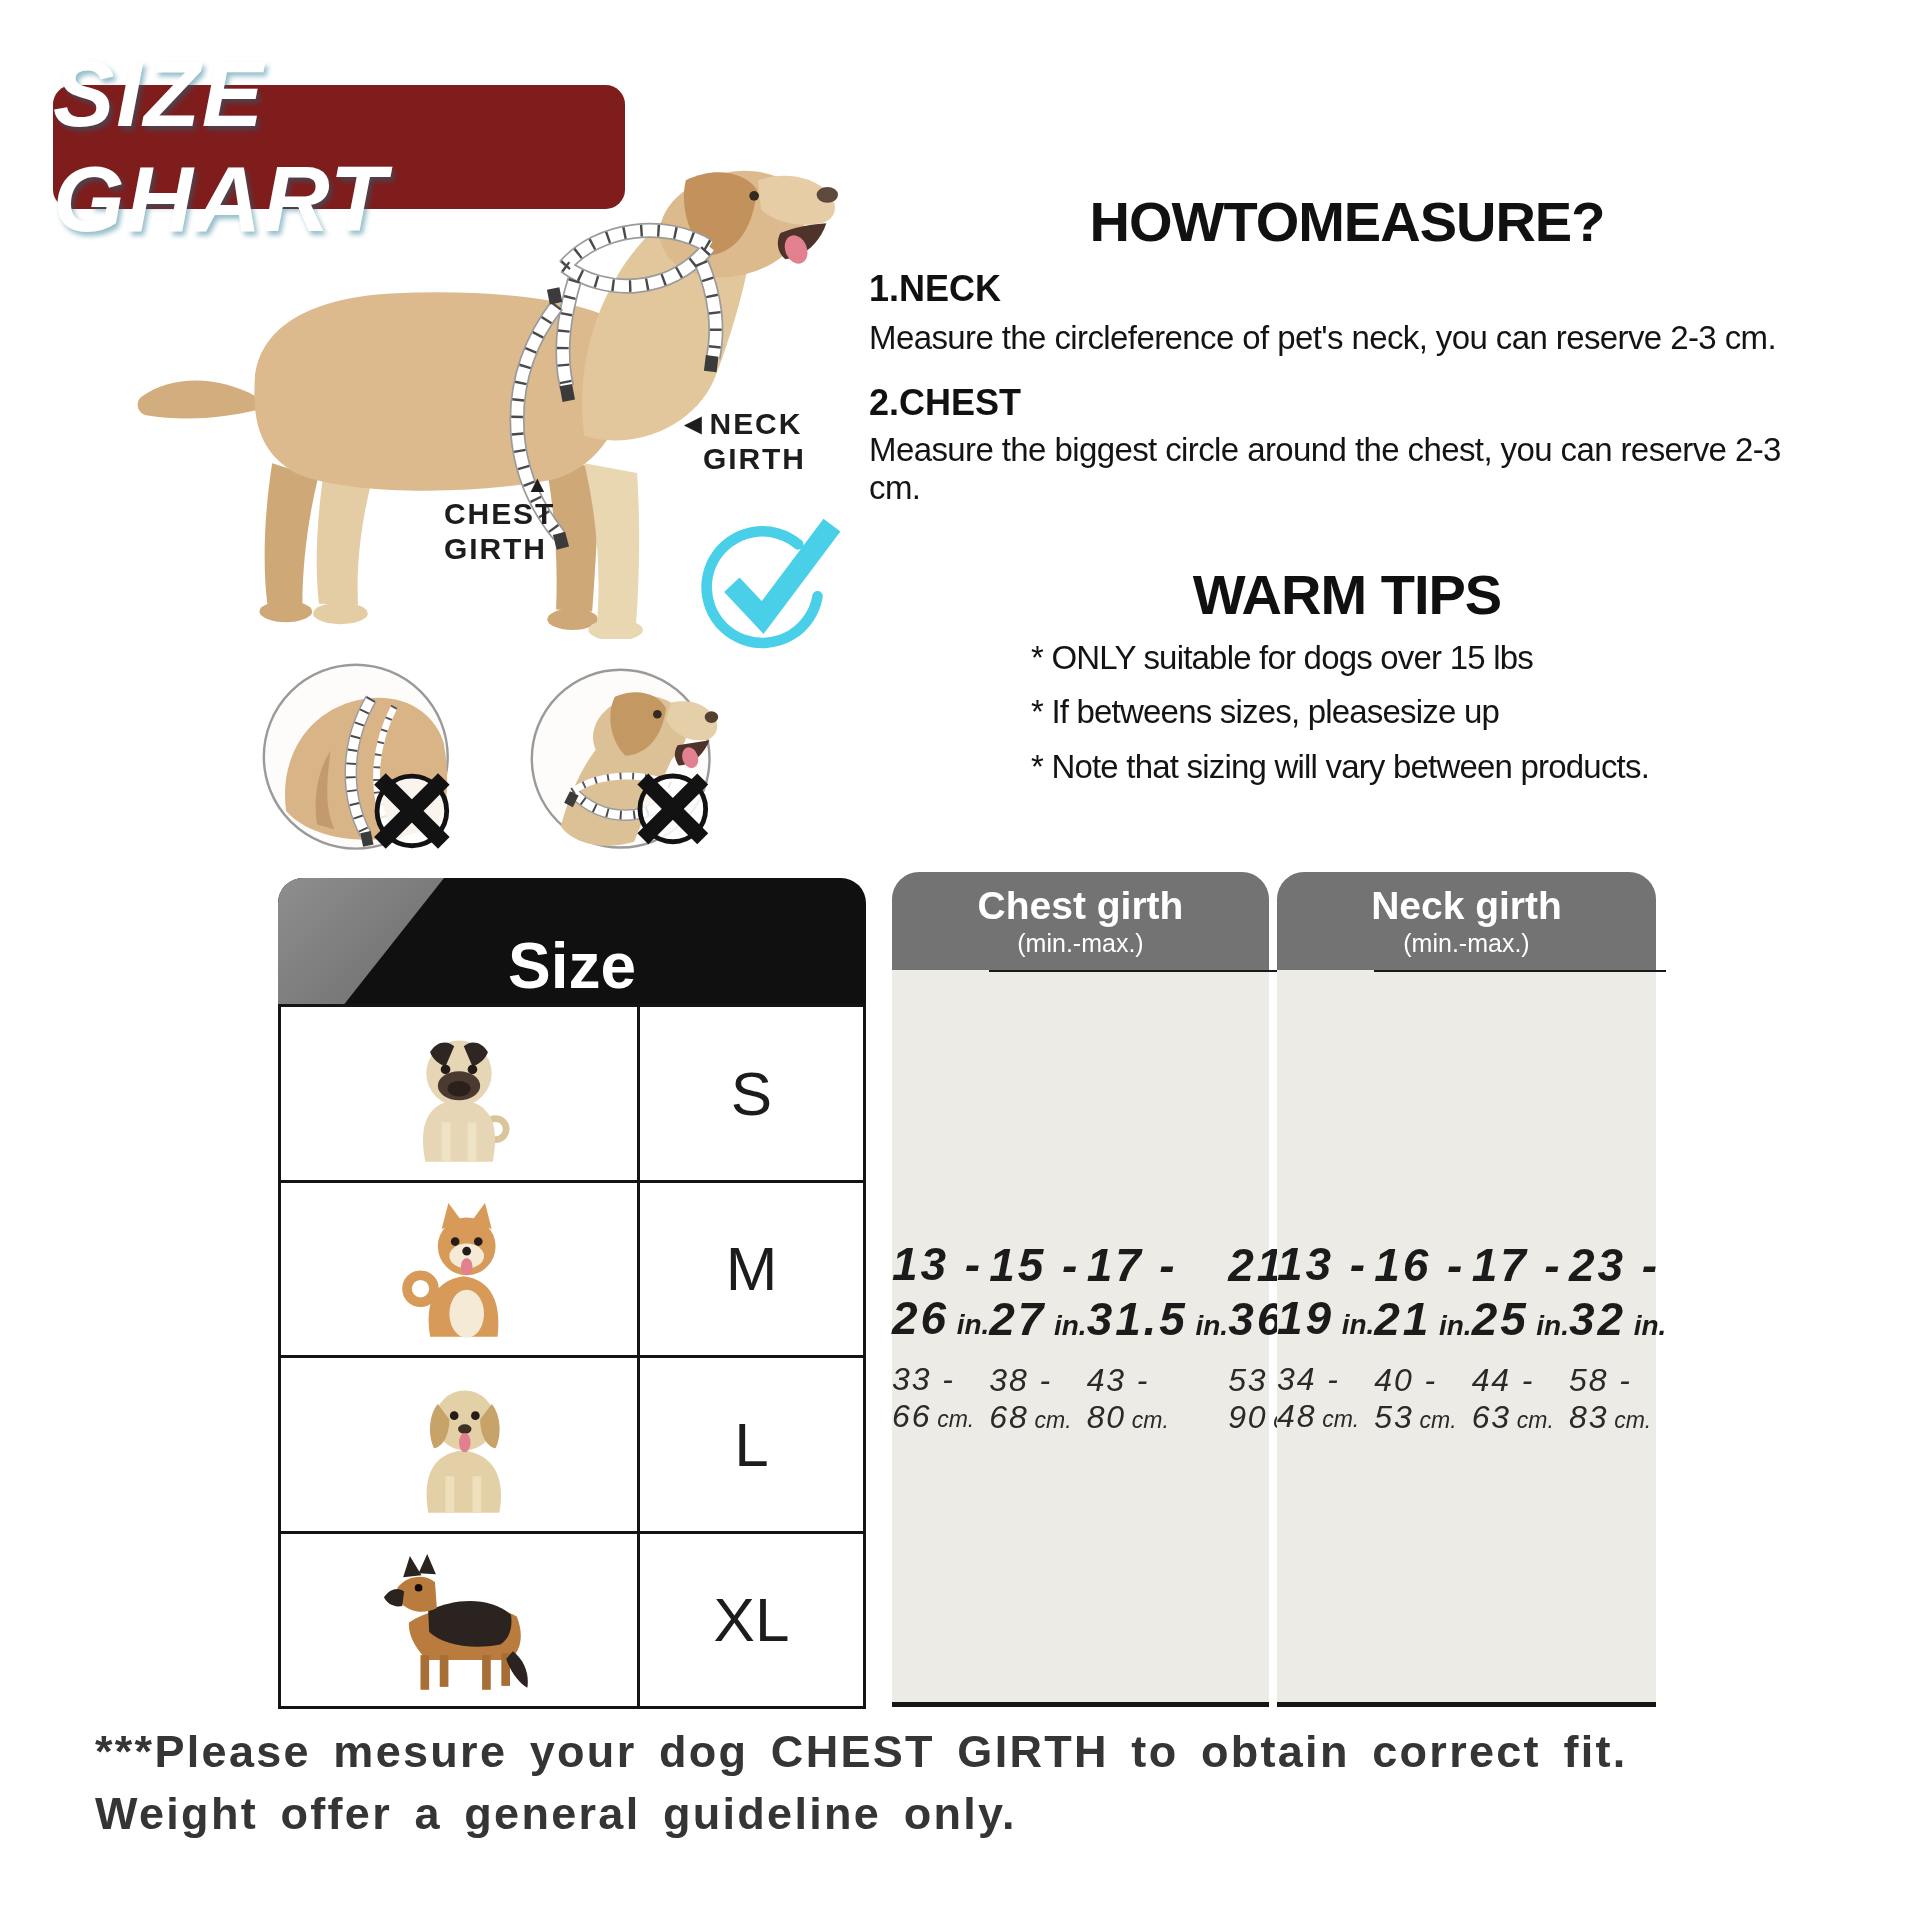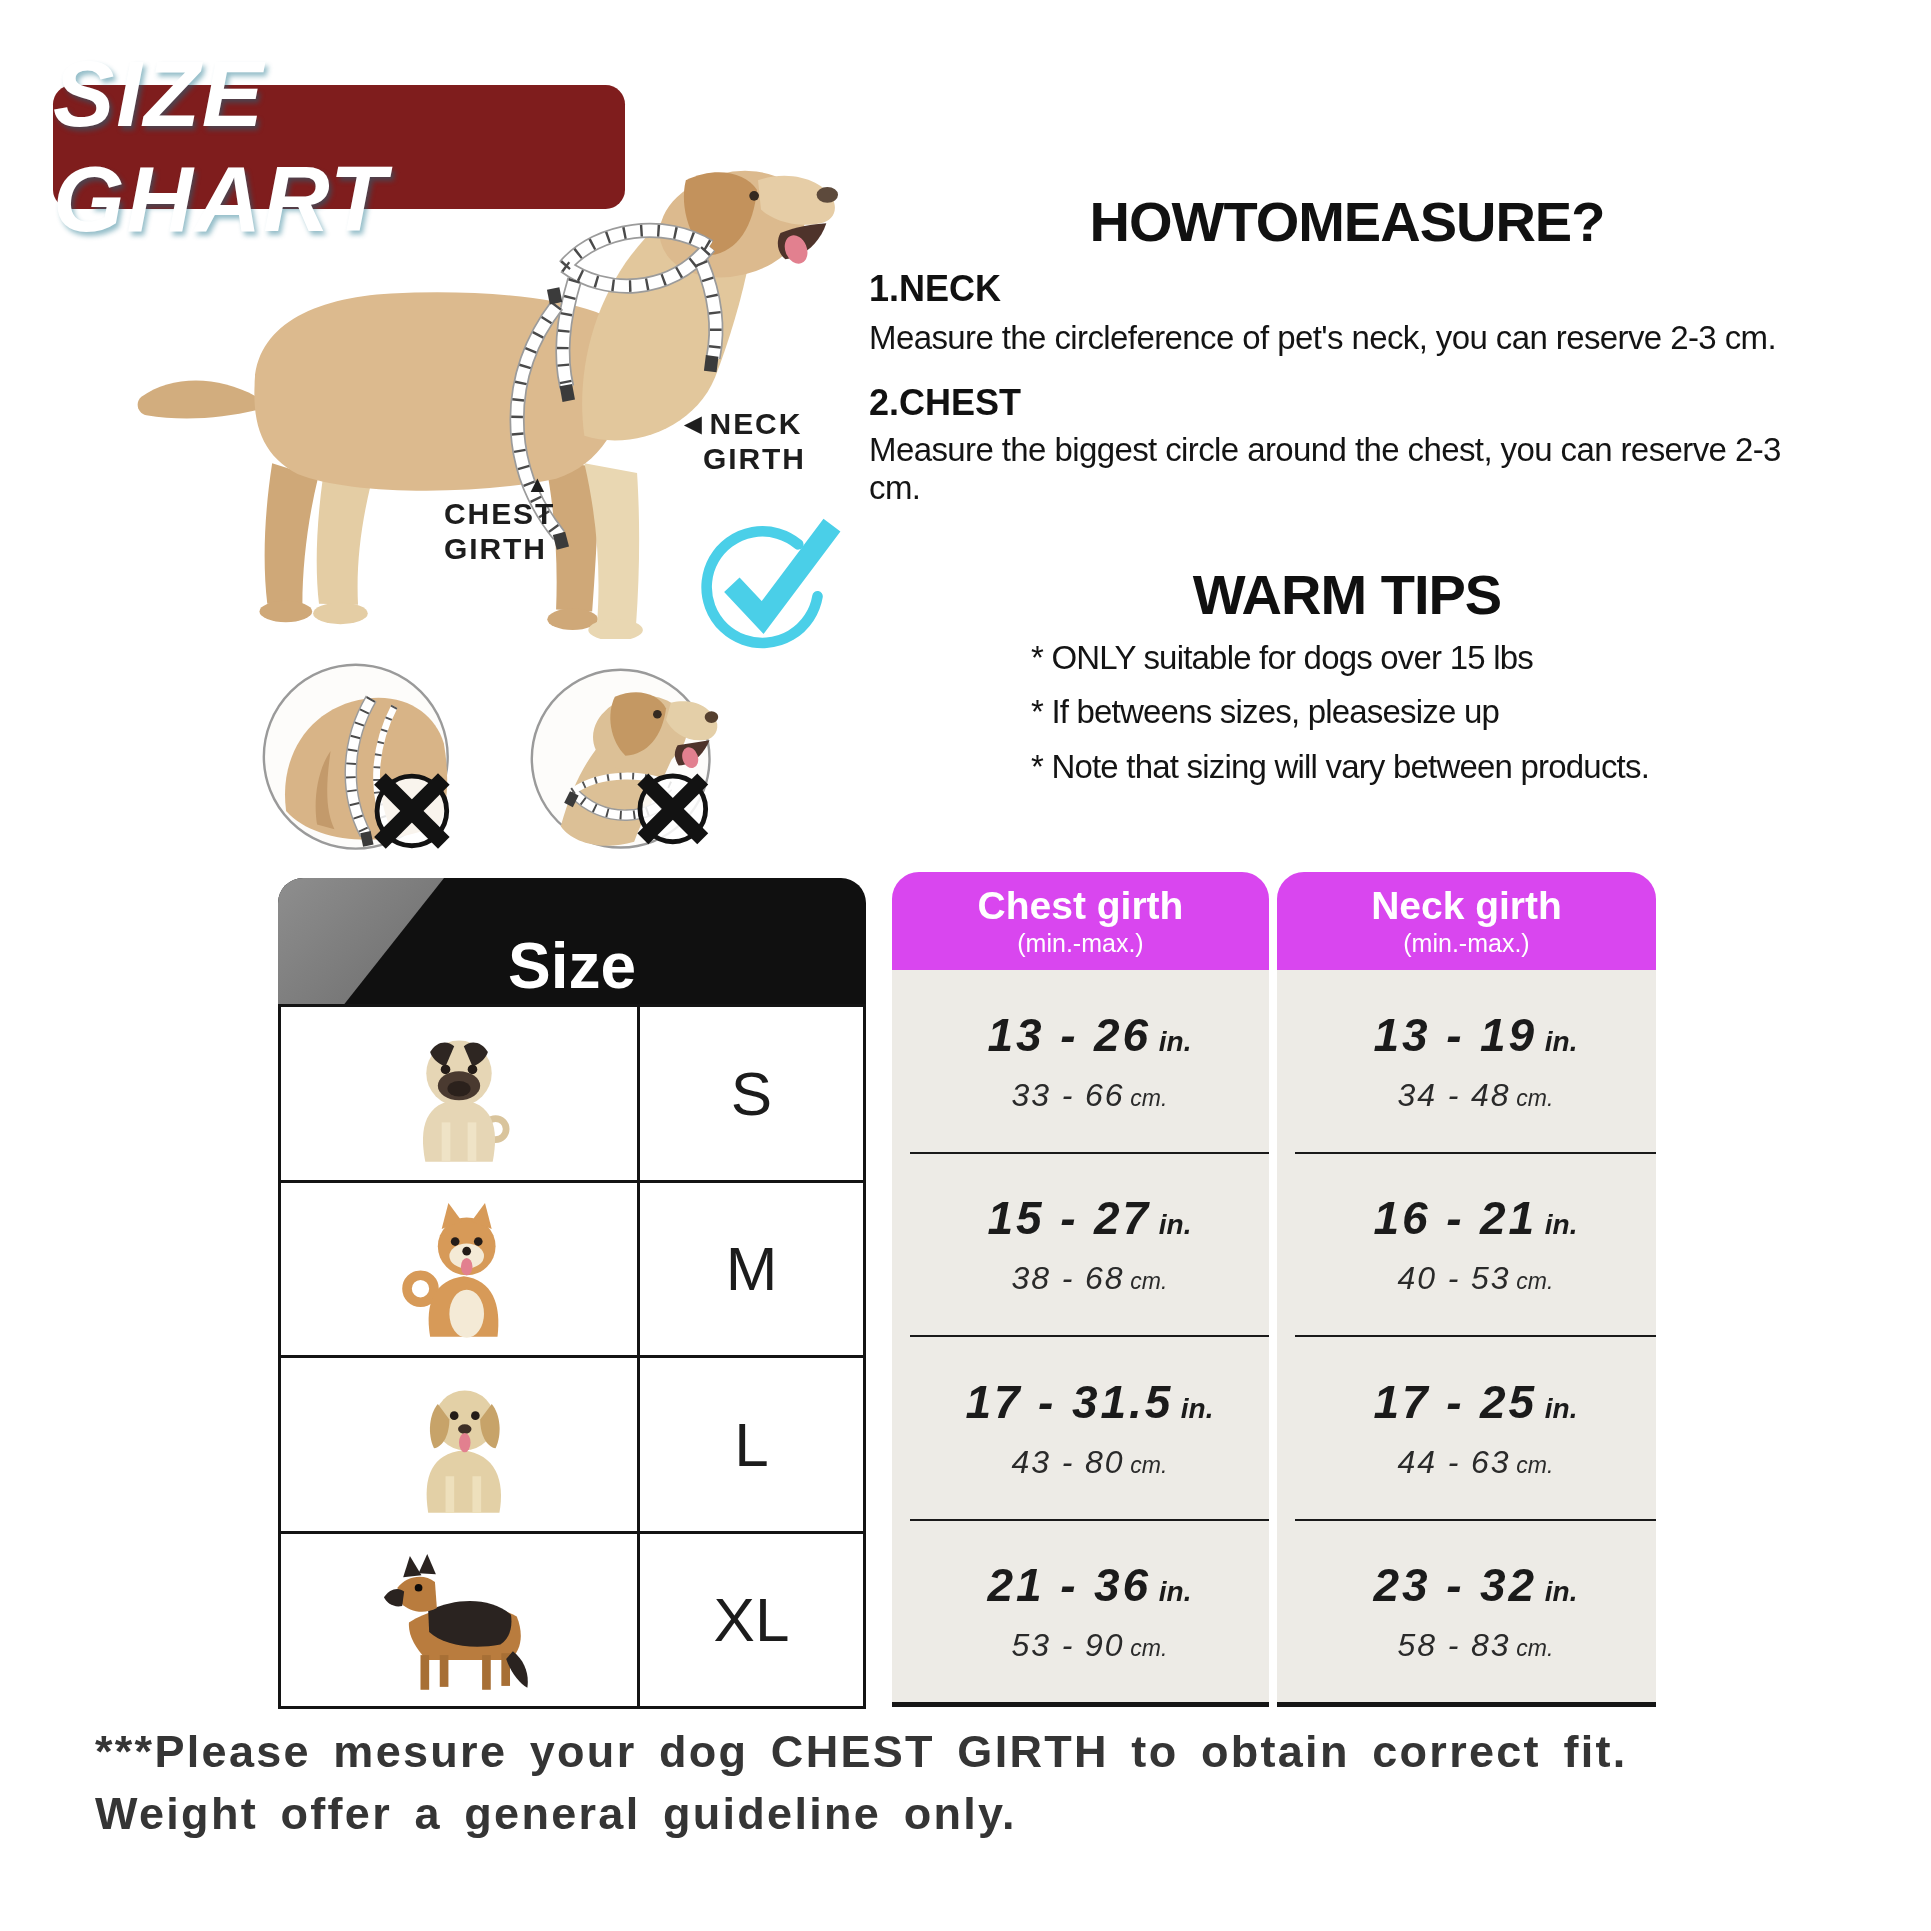--- a/index.html
+++ b/index.html
@@ -46,26 +46,26 @@
   .size-row{flex:1;display:grid;grid-template-columns:356px 1fr;border-bottom:3.9px solid #141414;}
   .size-row:last-child{border-bottom:none;}
   .dog-cell{display:flex;align-items:center;justify-content:center;}
   .letter-cell{border-left:3.9px solid #141414;display:flex;align-items:center;justify-content:center;
                font-size:62px;color:#1c1c1c;}
 
   
   .girth-panel{top:872px;height:835px;}
   #chest-panel{left:892px;width:377px;}
   #neck-panel{left:1277px;width:379px;}
-  .girth-header{height:98px;background:#d946ef;border-radius:27px 27px 0 0;color:#fff;
+  .girth-header{height:98px;background:#737373;border-radius:27px 27px 0 0;color:#fff;
                 display:flex;flex-direction:column;align-items:center;justify-content:center;}
   .girth-title{font-size:39px;font-weight:bold;}
   .girth-sub{font-size:25px;margin-top:1.9px;}
   .girth-body{position:absolute;top:98px;left:0;right:0;bottom:0;background:#EDEBE6;
-              border-bottom:5.8px solid #161616;display:flex;flex-direction:column;padding-left:18px;}
+              border-bottom:5.8px solid #161616;display:flex;flex-direction:row;}
   .girth-cell{flex:1;display:flex;flex-direction:column;align-items:center;justify-content:center;gap:15.4px;}
   .girth-cell + .girth-cell{border-top:2.9px solid #1a1a1a;}
   .girth-in{font-size:46px;font-weight:bold;font-style:italic;color:#1b1b1b;letter-spacing:2.9px;}
   .girth-in .unit{font-size:28px;margin-left:7.7px;letter-spacing:0;}
   .girth-cm{font-size:32px;font-style:italic;color:#2a2a2a;letter-spacing:1.9px;}
   .girth-cm .unit{font-size:23px;margin-left:5.8px;letter-spacing:0;}
 
   
   .footnote{left:95px;font-size:45px;font-weight:bold;letter-spacing:2.3px;word-spacing:7.7px;color:#353535;}
   #footnote-1{top:1726px;} #footnote-2{top:1788px;}

